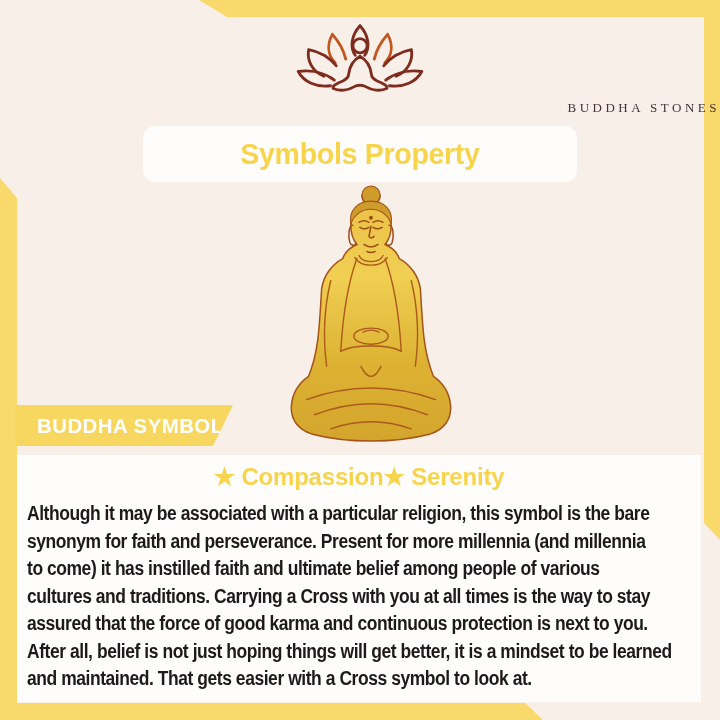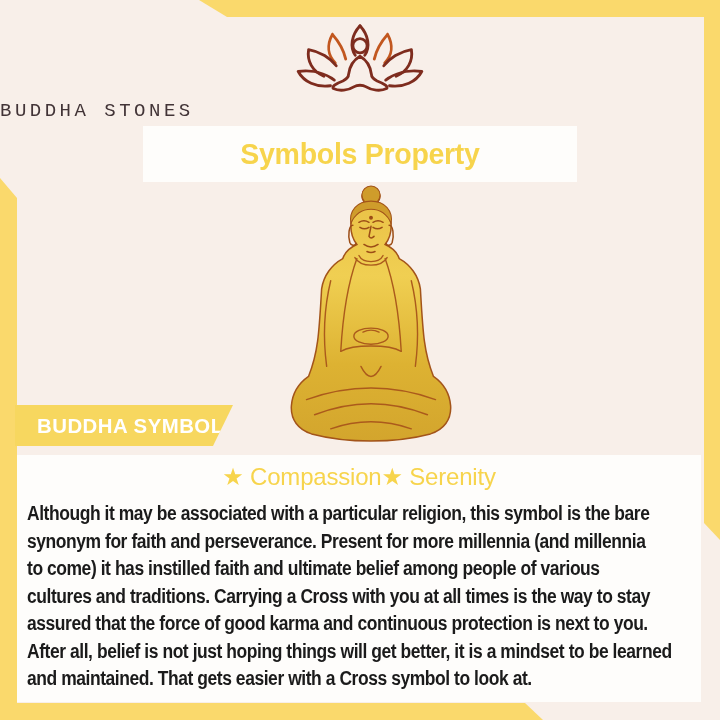--- a/index.html
+++ b/index.html
@@ -18,31 +18,31 @@
     clip-path:polygon(0 0,100% 0,100% 100%,0 523px);}
   .band-left{left:0;top:178px;width:17px;height:542px;
     clip-path:polygon(0 0,100% 20px,100% 100%,0 100%);}
   .band-bottom{left:0;top:703px;width:543px;height:17px;
     clip-path:polygon(0 0,525px 0,100% 100%,0 100%);}
 
   
   .logo-wrap{position:absolute;left:285px;top:22px;width:150px;height:78px;}
   .wordmark{
     position:absolute;left:0;top:100px;width:720px;
-    text-align:left;
-    font-family:Liberation Mono, monospace;
-    font-size:19px;font-weight:500;letter-spacing:3.5px;
+    text-align:right;
+    font-family:Liberation Serif, serif;
+    font-size:13px;font-weight:500;letter-spacing:3.5px;
     color:var(--wordmark-color,#423437);
   }
 
   
   .title-banner{
     position:absolute;left:143px;top:126px;width:434px;height:56px;
     background:var(--panel-white,#fefdfb);
-    display:flex;align-items:center;justify-content:center;
+    display:flex;align-items:center;justify-content:center;border-radius:12px;
   }
   .title-banner span{
     font-size:30px;font-weight:700;letter-spacing:-0.3px;
     color:var(--accent-yellow-text,#f8d44c);
     transform:scaleX(0.95);
   }
 
   
   .buddha-wrap{position:absolute;left:281px;top:185px;width:180px;height:262px;}
 
@@ -61,21 +61,21 @@
   }
 
   
   .panel{
     position:absolute;left:17px;top:455px;width:684px;height:247px;
     background:var(--panel-white,#fefdfb);
   }
   .headline{
     position:absolute;left:0;top:8px;width:684px;
     text-align:center;
-    font-size:24px;font-weight:400;letter-spacing:-0.2px;
+    font-size:24px;font-weight:700;letter-spacing:-0.2px;
     color:var(--accent-yellow-text,#f8d44c);
   }
   .body-text{
     position:absolute;left:10px;top:45px;width:780px;
     font-size:20px;line-height:27.5px;font-weight:700;
     letter-spacing:-0.5px;
     color:var(--body-text,#1b1b1b);
     white-space:pre-line;
     transform:scaleX(0.873);transform-origin:0 0;
   }

